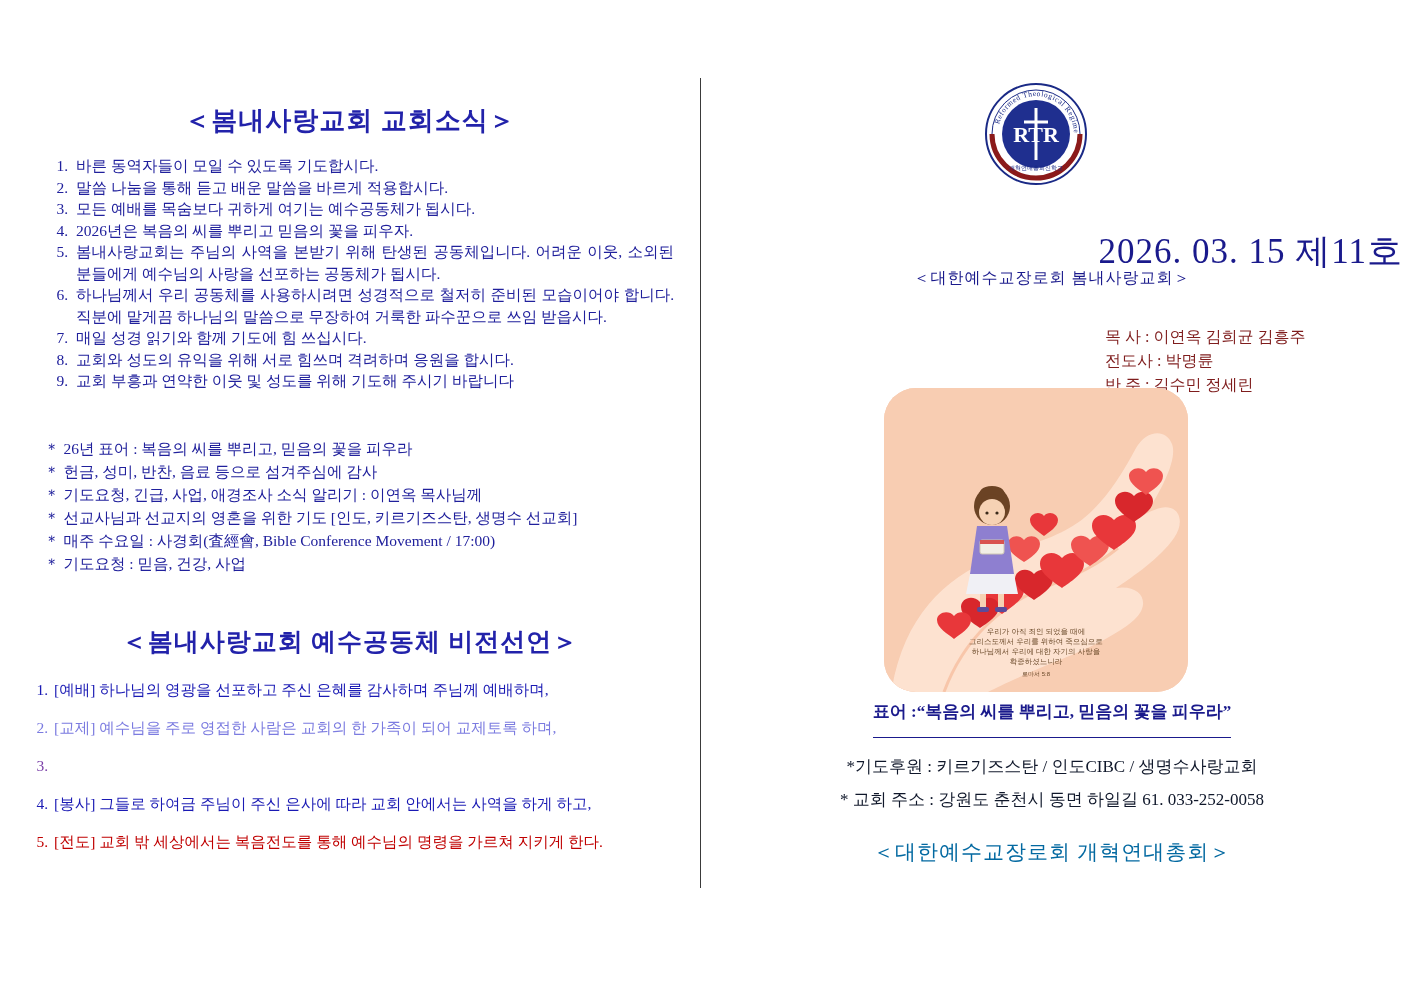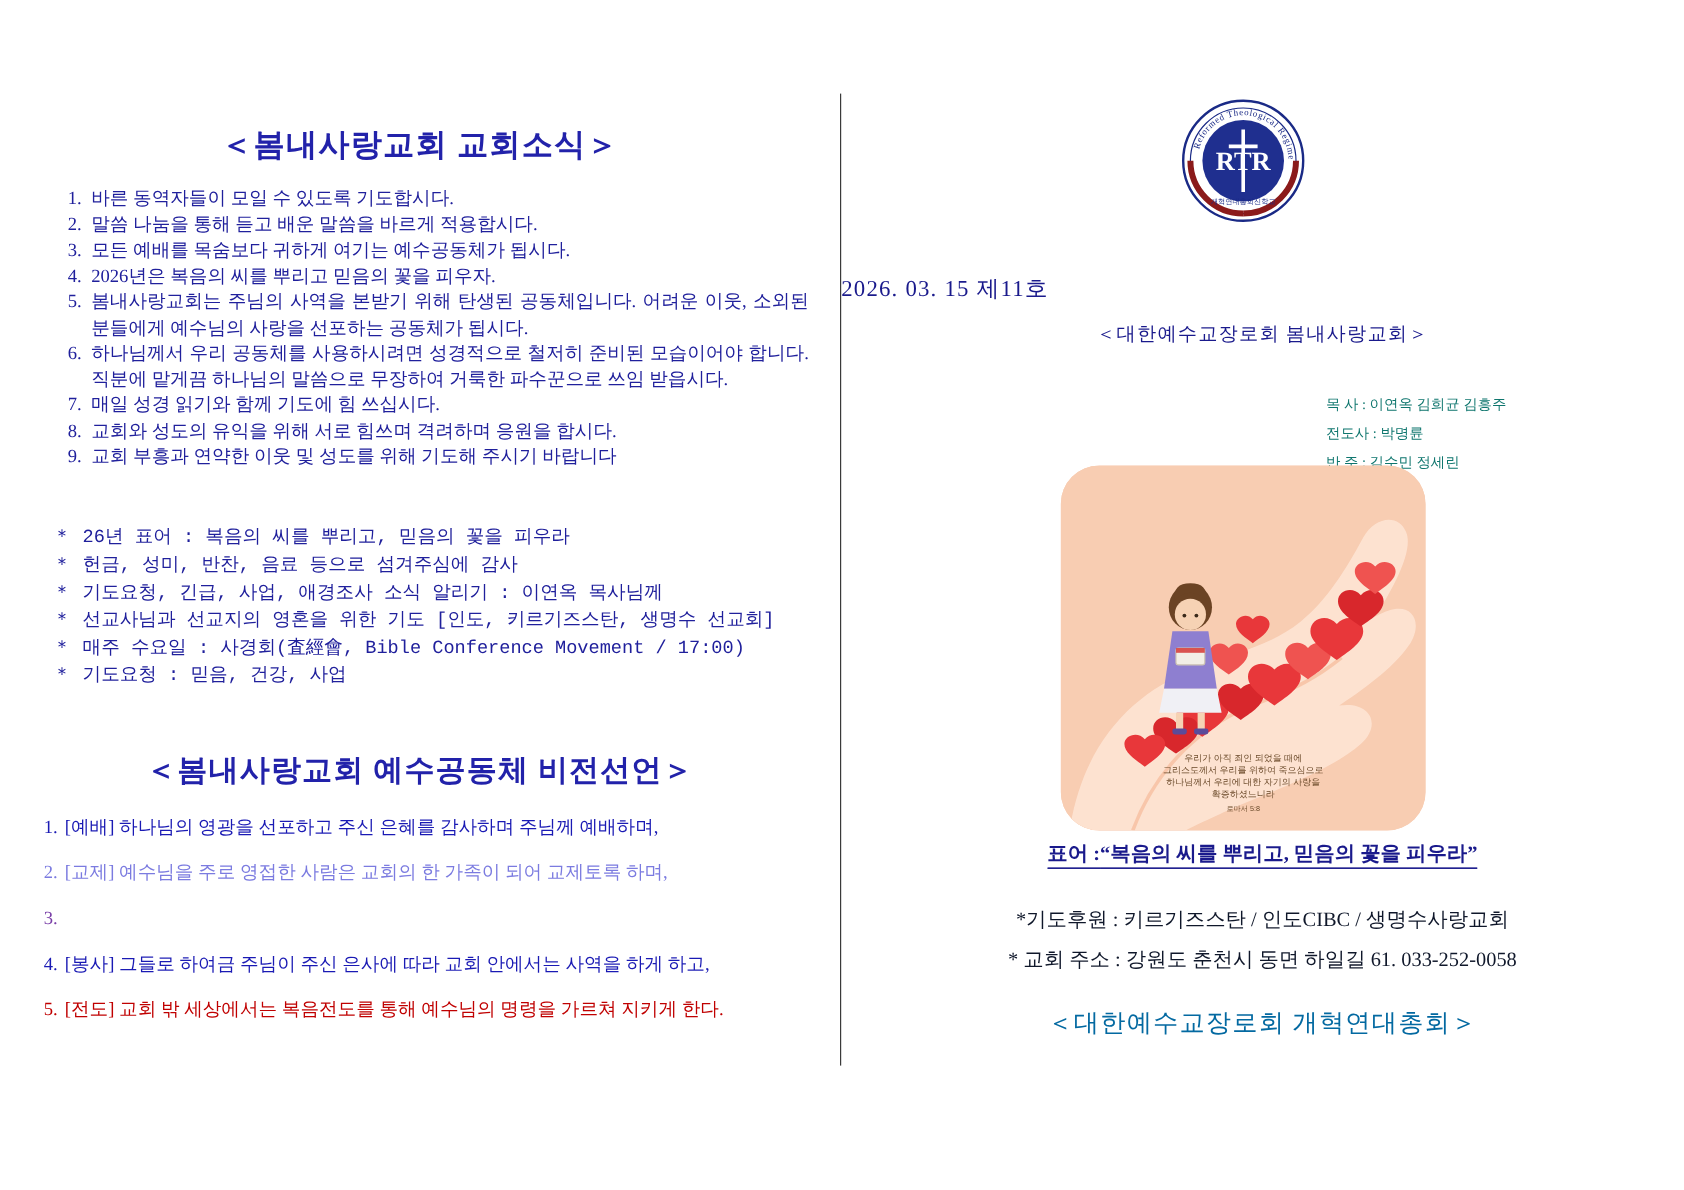--- a/index.html
+++ b/index.html
@@ -74,21 +74,21 @@
   }
   .notes {
     position: absolute;
     left: 44px;
     top: 437px;
     width: 640px;
     font-size: 15.5px;
     line-height: 23px;
     color: #20209c;
   }
-  .notes div { white-space: nowrap; font-family: Liberation Mono, monospace; }
+  .notes div { white-space: nowrap; }
 
   .vision-title {
     position: absolute;
     left: 0;
     top: 625px;
     width: 700px;
     text-align: center;
     font-size: 25px;
     font-weight: bold;
     color: #2222aa;
@@ -118,42 +118,42 @@
     left: 984px;
     top: 82px;
     width: 104px;
     height: 104px;
   }
   .issue-line {
     position: absolute;
     left: 701px;
     top: 228px;
     width: 702px;
-    text-align: left;
-    font-size: 19px;
+    text-align: right;
+    font-size: 35px;
     color: #1a1a8c;
     letter-spacing: 1px;
   }
   .church-line {
     position: absolute;
     left: 701px;
     top: 268px;
     width: 702px;
     text-align: center;
     font-size: 16px;
     color: #1a1a8c;
     letter-spacing: 1px;
   }
   .staff {
     position: absolute;
     left: 1105px;
     top: 325px;
-    font-size: 12px;
+    font-size: 16px;
     line-height: 24px;
-    color: #0f766e;
+    color: #7f1d1d;
     white-space: nowrap;
   }
 
   .poster {
     position: absolute;
     left: 884px;
     top: 388px;
     width: 304px;
     height: 304px;
     background: #f7c9ae;
@@ -165,21 +165,21 @@
     left: 701px;
     top: 700px;
     width: 702px;
     text-align: center;
     font-size: 17px;
     font-weight: bold;
     color: #1a1a8c;
   }
   .slogan span {
     border-bottom: 1px solid #1a1a8c;
-    padding-bottom: 2px;
+    padding-bottom: 16px;
   }
   .support {
     position: absolute;
     left: 701px;
     top: 750px;
     width: 702px;
     text-align: center;
     font-size: 17px;
     color: #0f172a;
     line-height: 33px;

